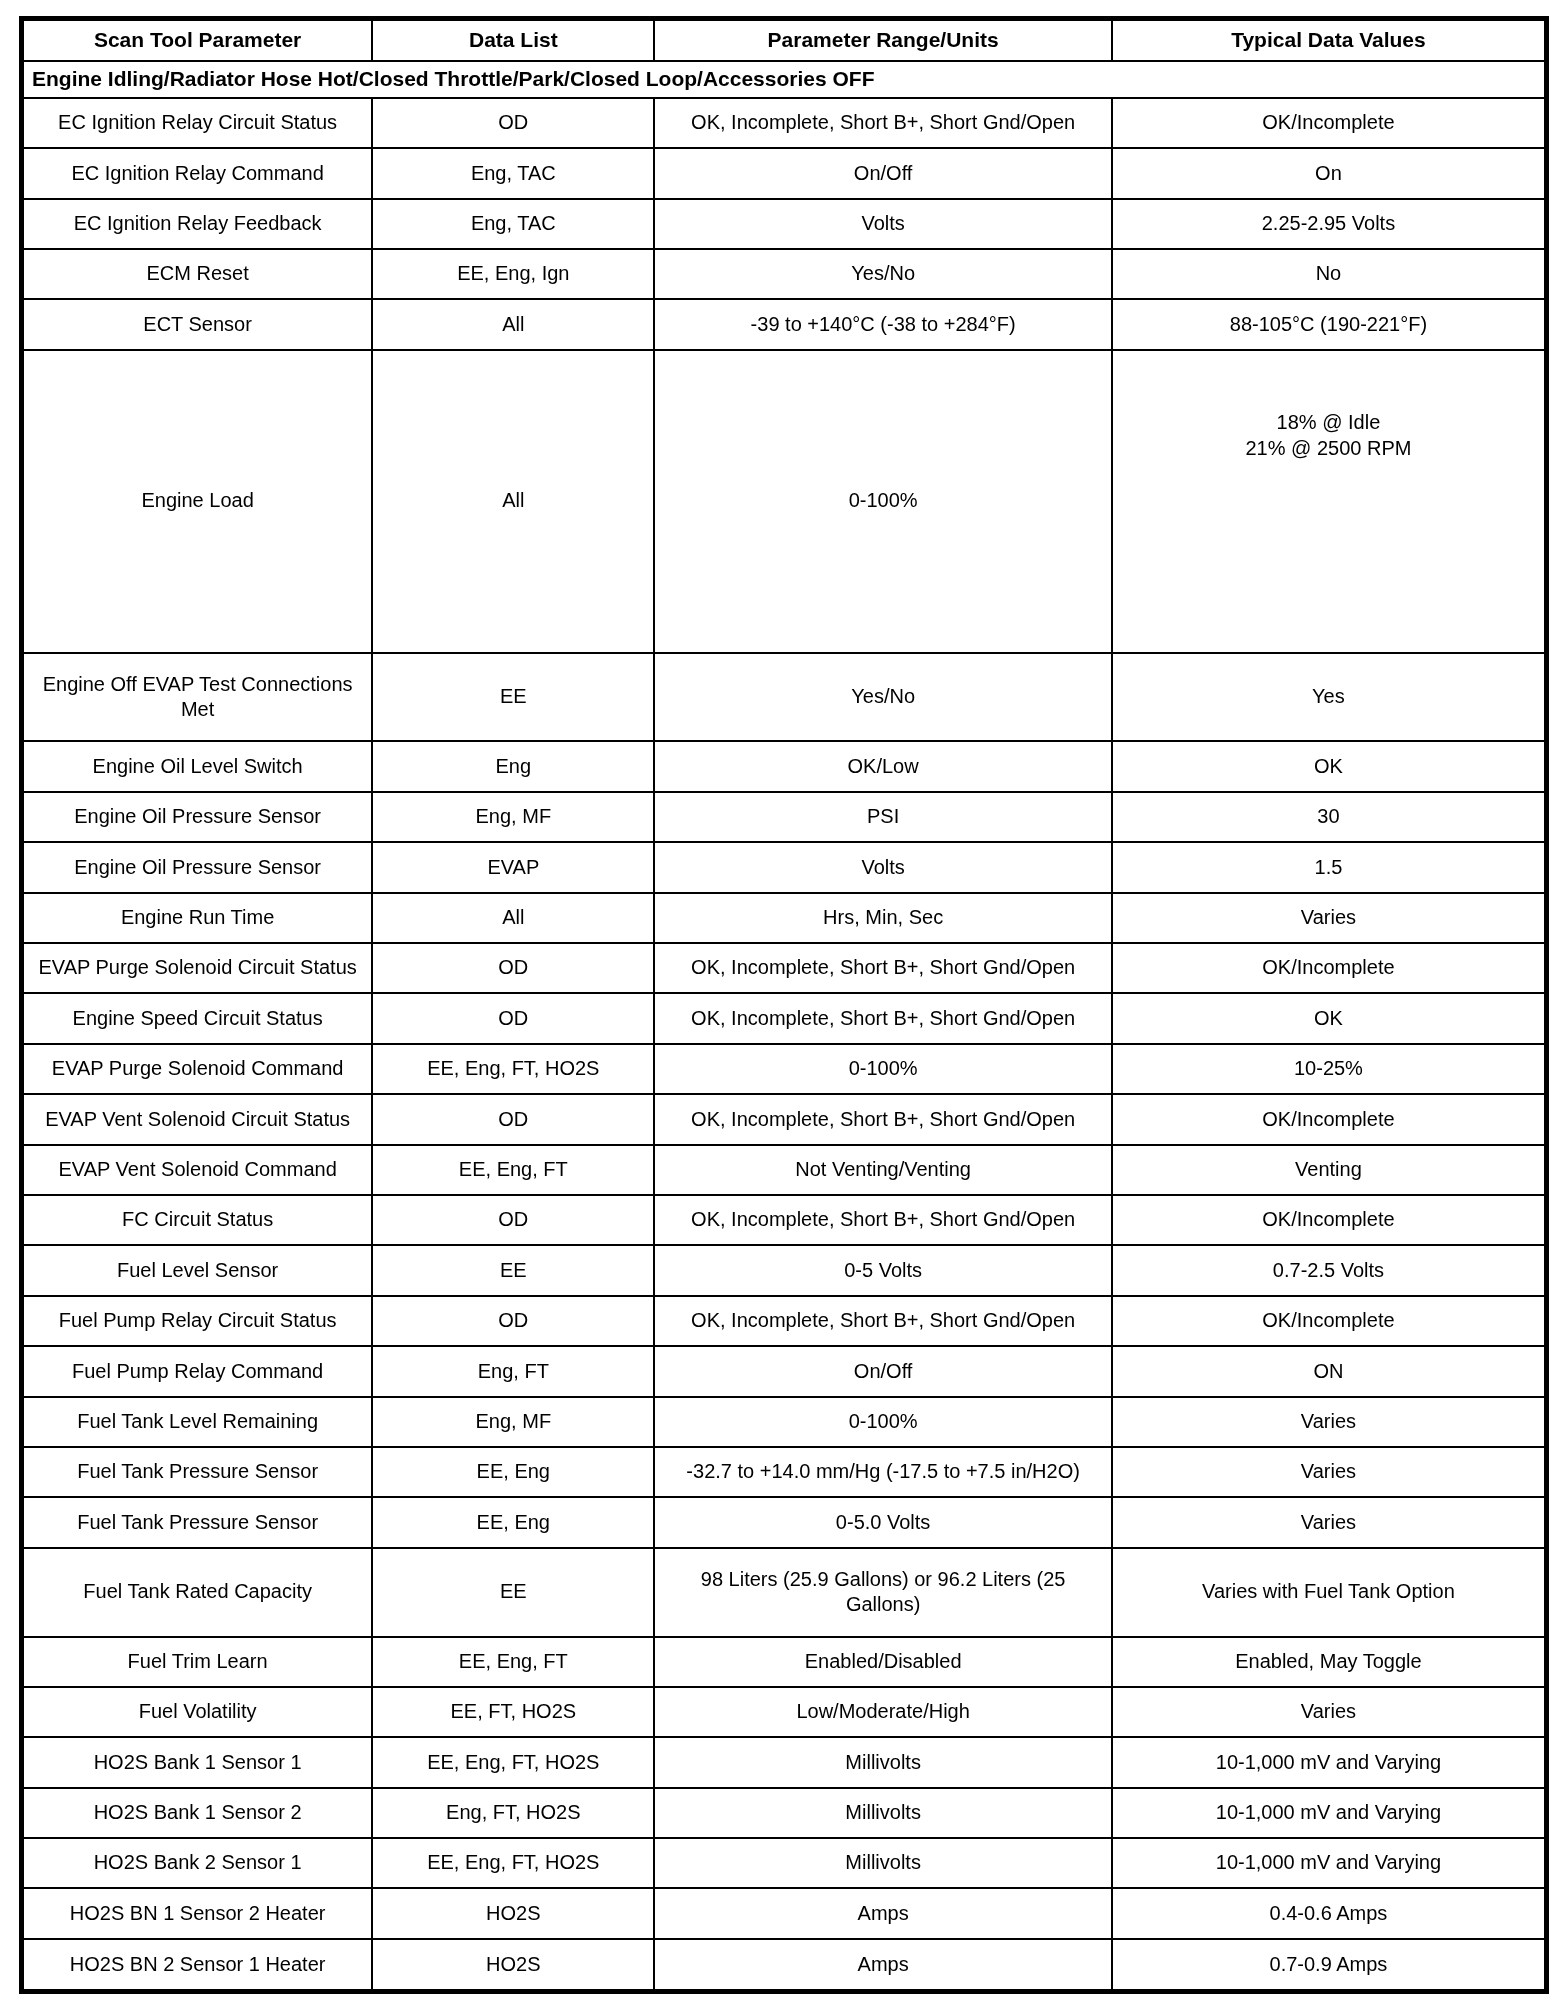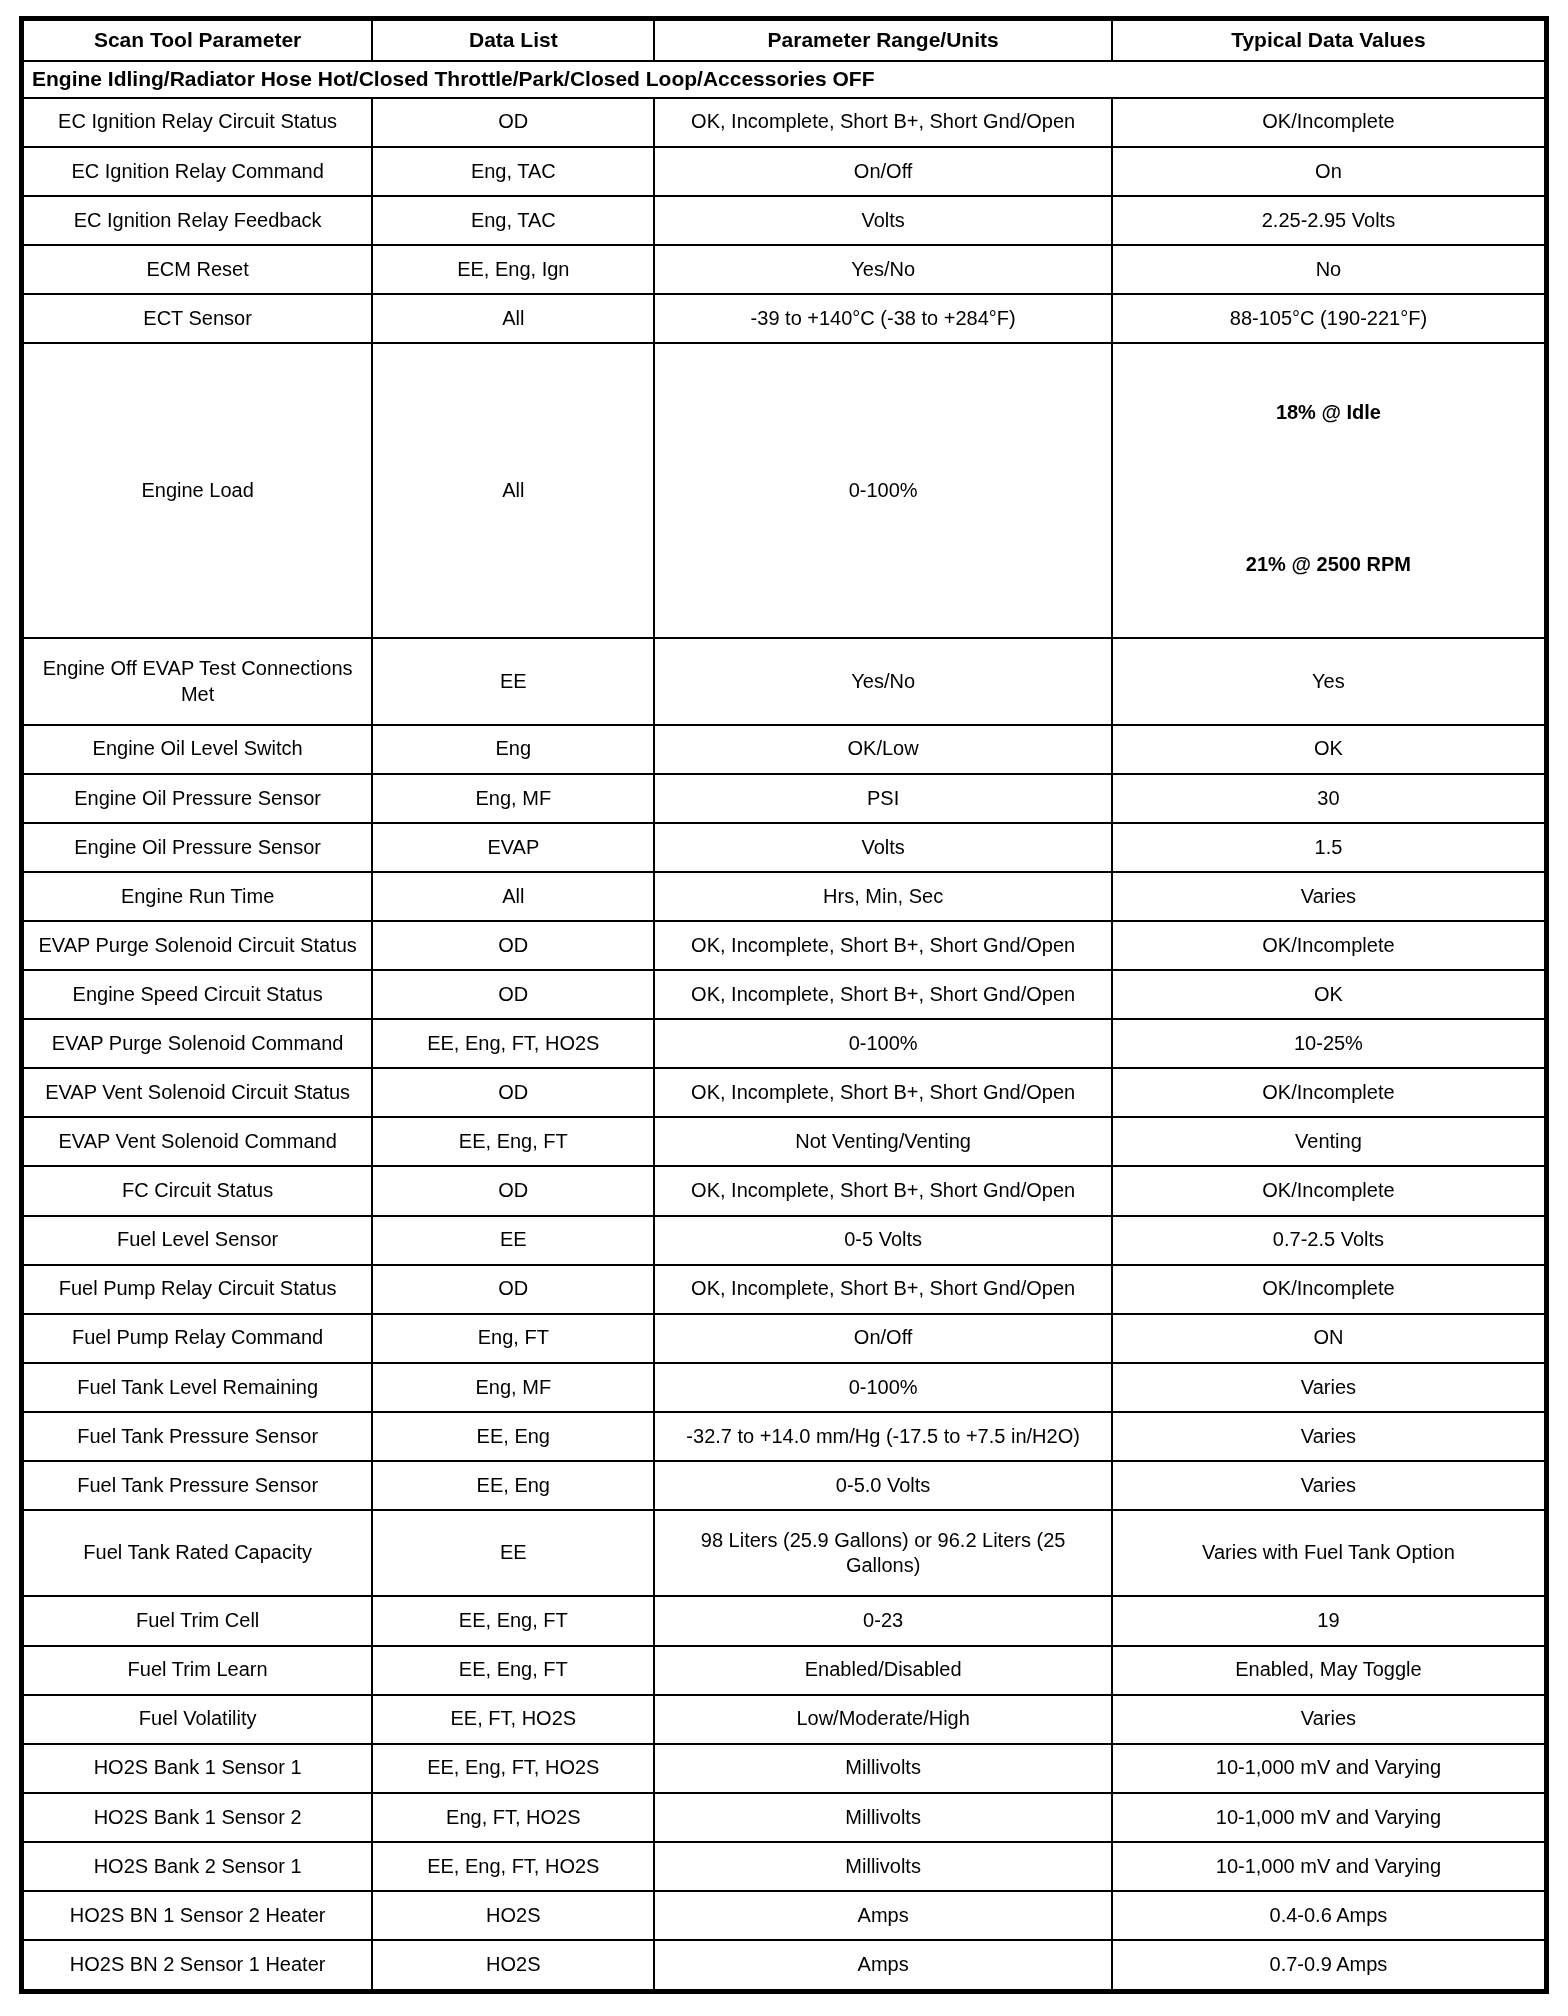--- a/index.html
+++ b/index.html
@@ -45,25 +45,23 @@
   }
   td.param {
     text-align: center;
   }
   td.center {
     text-align: center;
   }
   .multi {
     display: flex;
     flex-direction: column;
-    justify-content: space-between;
     min-height: 178px;
     padding: 6px 0 10px 0;
     text-align: center;
-    font-weight: bold;
   }
 </style>
 </head>
 <body>
 
 <div class="page">
   <table class="scan-table">
     <colgroup>
       <col style="width:23%">
       <col style="width:18.5%">
@@ -225,26 +223,20 @@
           <td class="center">0-5.0 Volts</td>
           <td class="center">Varies</td>
         </tr>
         <tr>
           <td class="param">Fuel Tank Rated Capacity</td>
           <td class="center">EE</td>
           <td class="center">98 Liters (25.9 Gallons) or 96.2 Liters (25 Gallons)</td>
           <td class="center">Varies with Fuel Tank Option</td>
         </tr>
         <tr>
-          <td class="param">Fuel Trim Cell</td>
-          <td class="center">EE, Eng, FT</td>
-          <td class="center">0-23</td>
-          <td class="center">19</td>
-        </tr>
-        <tr>
           <td class="param">Fuel Trim Learn</td>
           <td class="center">EE, Eng, FT</td>
           <td class="center">Enabled/Disabled</td>
           <td class="center">Enabled, May Toggle</td>
         </tr>
         <tr>
           <td class="param">Fuel Volatility</td>
           <td class="center">EE, FT, HO2S</td>
           <td class="center">Low/Moderate/High</td>
           <td class="center">Varies</td>

